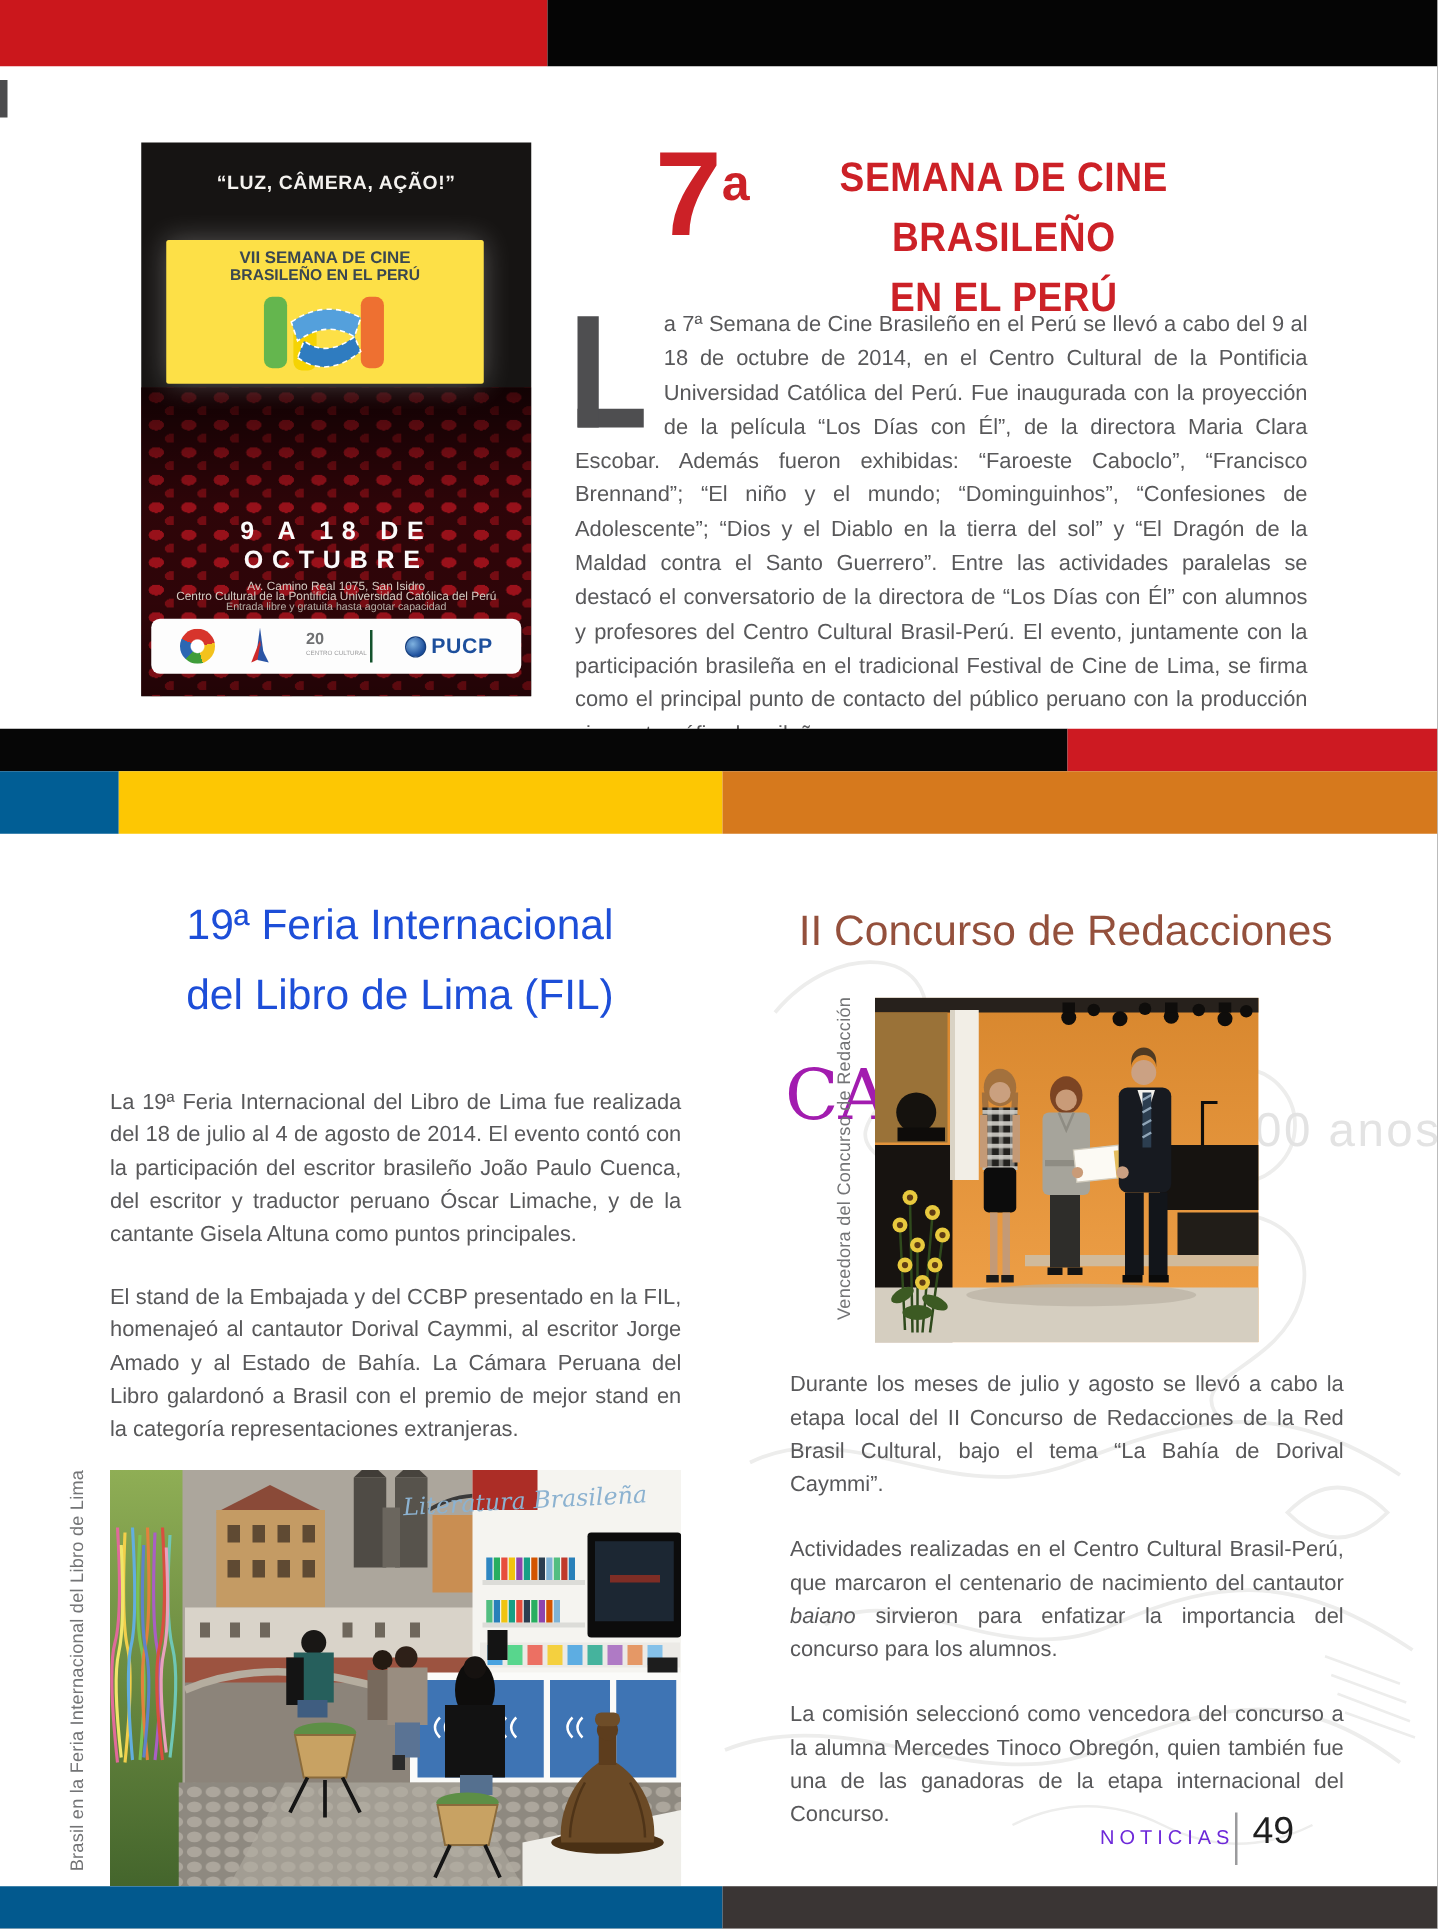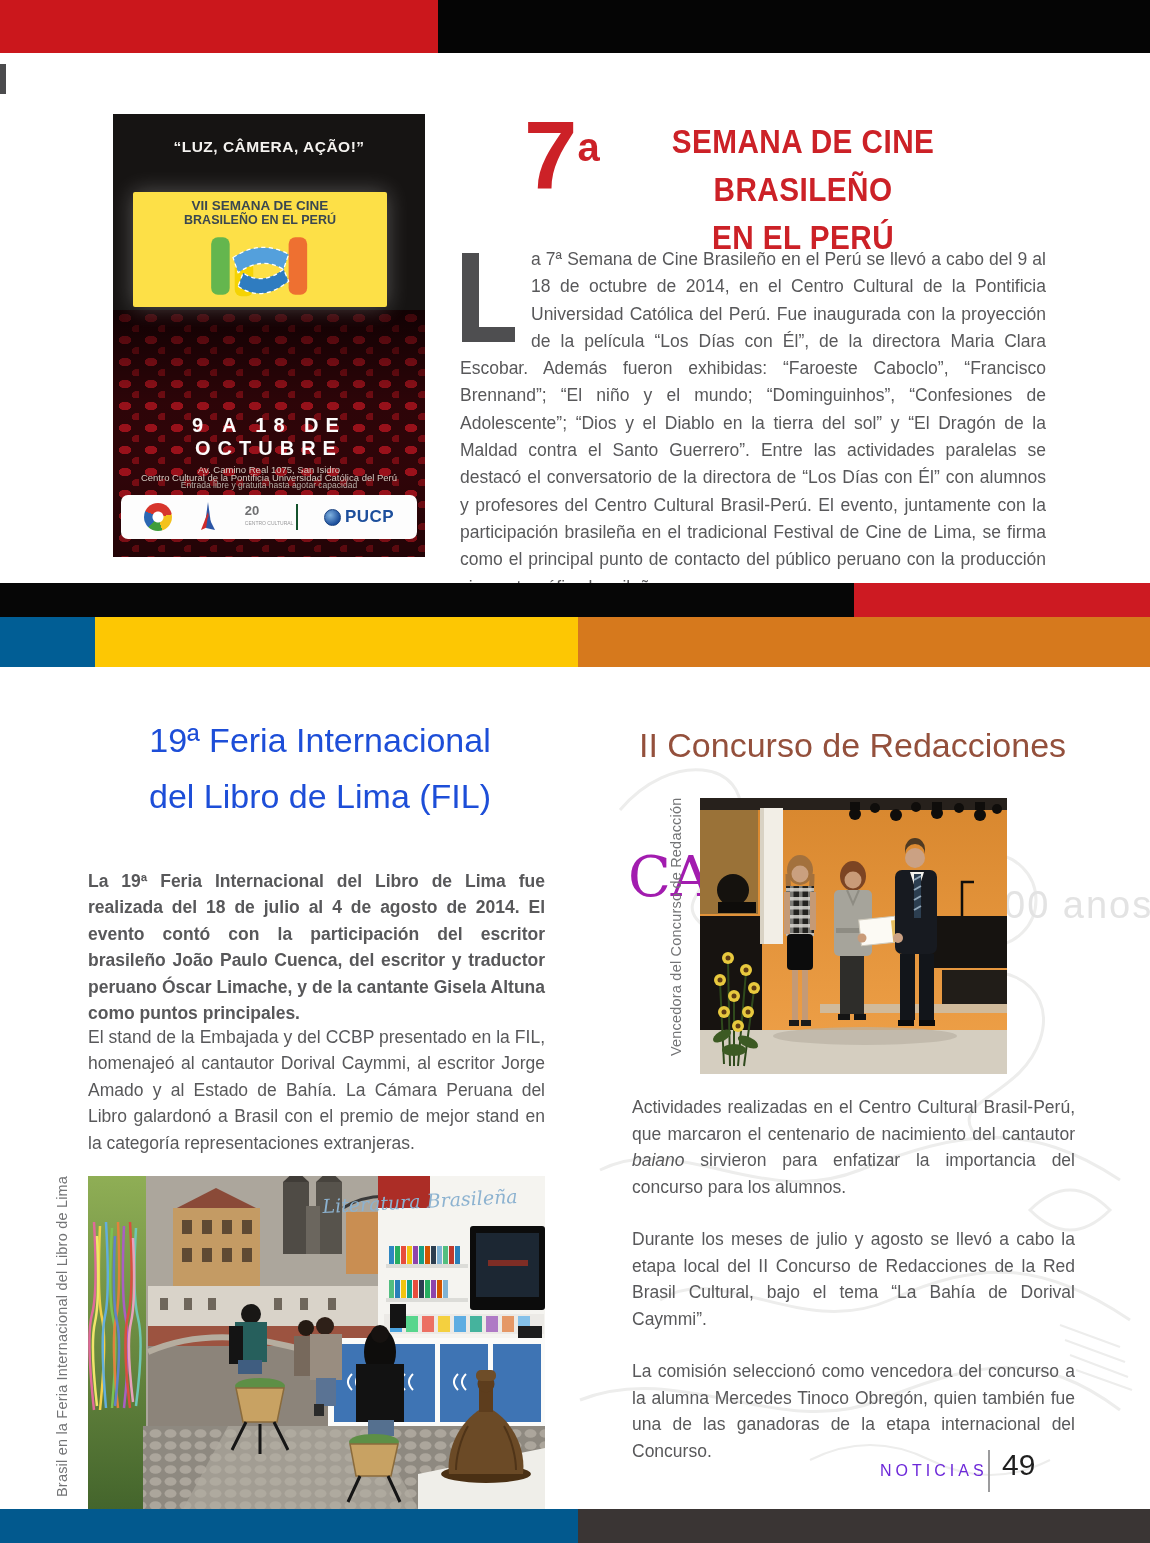--- a/index.html
+++ b/index.html
@@ -59,21 +59,21 @@
      background:radial-gradient(circle at 50% 50%,#fff 0 5px,rgba(255,255,255,0) 6px),
                 conic-gradient(#d7352c 0 22%,#f3c21d 22% 45%,#3f9d3a 45% 62%,#2b67b3 62% 82%,#d7352c 82% 100%);}
   .logo-20{color:#6f7072;font-size:13px;font-weight:bold;border-right:2px solid #14532d;padding-right:3px;line-height:13px;}
   .logo-20 small{display:block;font-size:5px;font-weight:normal;color:#9a9a9c;}
   .logo-pucp{display:flex;align-items:center;gap:4px;}
   .pucp-globe{width:15px;height:15px;border-radius:50%;background:radial-gradient(circle at 35% 35%,#7fb2e0,#1d4f9c 70%);border:1.5px solid #17407f;}
   .pucp-word{color:#1d4f9c;font-weight:bold;font-size:17px;letter-spacing:.5px;}
 
   
   .fil-title{left:95px;top:712px;width:450px;text-align:center;color:#1d4ed8;font-size:34px;line-height:56px;}
-  .fil-p1{left:88px;top:850px;width:457px;font-weight:bold;}
+  .fil-p1{left:88px;top:850px;width:457px;}
   .fil-p2{left:88px;top:1006px;width:457px;}
   .fil-photo{left:88px;top:1176px;width:457px;height:333px;overflow:hidden;}
   .fil-script{position:absolute;left:212px;top:14px;width:240px;text-align:center;color:#8cb2d0;
               font-family:"DejaVu Serif",serif;font-style:italic;font-size:19px;transform:rotate(-3deg);}
 
   
   .conc-title{left:630px;top:726px;width:445px;text-align:center;color:#94503c;font-size:34px;}
   .conc-photo{left:700px;top:798px;width:307px;height:276px;overflow:hidden;}
   .conc-col{left:632px;top:1094px;width:443px;}
   .conc-col p{margin:0 0 26px 0;}
@@ -470,22 +470,22 @@
         <circle cx="198" cy="140" r="5" fill="#cba183"></circle>
         <rect x="200" y="156" width="15" height="66" fill="#12151a"></rect>
         <rect x="219" y="156" width="15" height="66" fill="#12151a"></rect>
         <rect x="198" y="222" width="16" height="6" fill="#0b0b0b"></rect>
         <rect x="219" y="222" width="16" height="6" fill="#0b0b0b"></rect>
       </g>
     </svg>
   </div>
 
   <div class="abs conc-col body-text">
+    <p>Durante los meses de julio y agosto se llevó a cabo la etapa local del II Concurso de Redacciones de la Red Brasil Cultural, bajo el tema “La Bahía de Dorival Caymmi”.</p>
     <p><span>Actividades realizadas en el Centro Cultural Brasil-Perú, que marcaron el centenario de nacimiento del cantautor </span><i>baiano</i><span> sirvieron para enfatizar la importancia del concurso para los alumnos.</span></p>
-    <p>Durante los meses de julio y agosto se llevó a cabo la etapa local del II Concurso de Redacciones de la Red Brasil Cultural, bajo el tema “La Bahía de Dorival Caymmi”.</p>
     <p>La comisión seleccionó como vencedora del concurso a la alumna Mercedes Tinoco Obregón, quien también fue una de las ganadoras de la etapa internacional del Concurso.</p>
   </div>
 
   <div class="abs footer-section">NOTICIAS</div>
   <div class="abs footer-divider"></div>
   <div class="abs footer-page">49</div>
 
   <div class="abs bot-blue"></div>
   <div class="abs bot-dark"></div>
 

